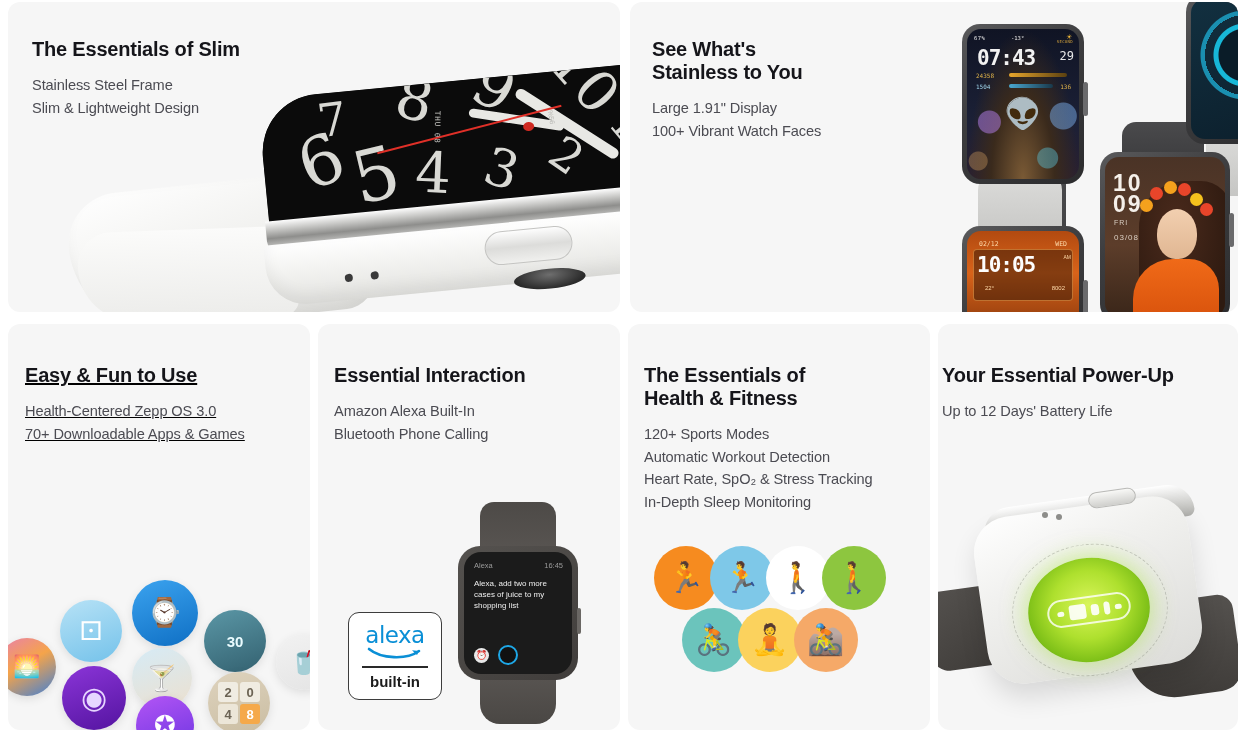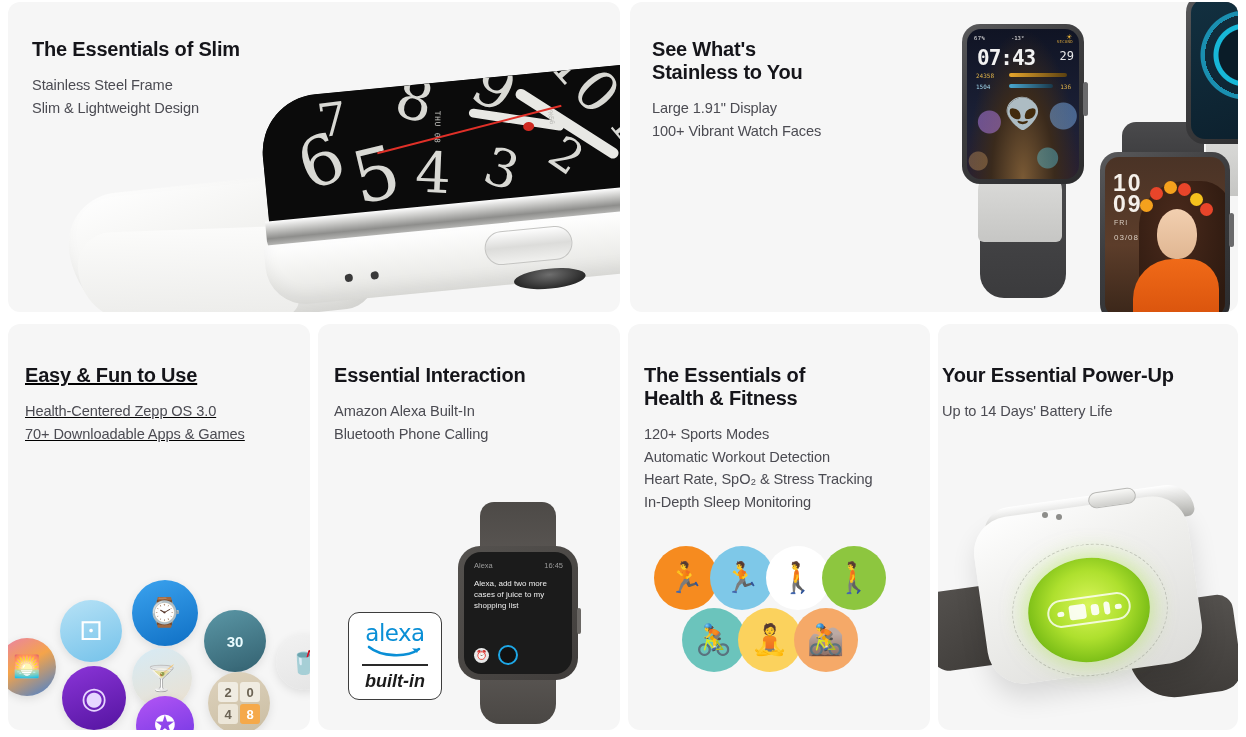--- a/index.html
+++ b/index.html
@@ -261,21 +261,21 @@
     z-index:5;
   }
   .alexa-word {
     font-size:23px; color:#0a8fd6; letter-spacing:-0.5px;
     font-family:"DejaVu Sans", sans-serif;
   }
   .alexa-smile {
     width:56px; height:13px; margin-top:-1px;
   }
   .alexa-rule { width:66px; height:1.6px; background:#2a2a2a; margin:6px 0 5px; }
-  .alexa-built { font-size:18px; font-weight:bold; color:#1c1c1c;font-style:italic; }
+  .alexa-built { font-size:15px; font-weight:bold; color:#1c1c1c; }
 
   .awatch { position:absolute; left:140px; top:178px; width:120px; height:222px; z-index:4; }
   .aw-strap-t {
     position:absolute; left:22px; top:0; width:76px; height:58px;
     background: linear-gradient(180deg,#4d4a47 0%,#5a5653 100%);
     border-radius: 14px 14px 6px 6px;
   }
   .aw-strap-b {
     position:absolute; left:22px; bottom:0; width:76px; height:56px;
     background: linear-gradient(180deg,#5a5653 0%,#4a4744 100%);
@@ -449,20 +449,36 @@
     <div class="strap-light" style="left:576px;top:130px;width:80px;height:64px;border-radius:6px 6px 18px 18px;z-index:2;"></div>
     <div class="wf" id="wf-teal">
       <div class="wf-case">
           <div class="wf-screen">
             <div class="teal-bg"></div>
           </div>
         </div>
     </div>
 
     <div class="strap-light" style="left:348px;top:170px;width:84px;height:70px;border-radius:18px 18px 6px 6px;z-index:2;"></div>
+    <div class="wf" id="wf-orange">
+      <div class="wf-case">
+          <div class="wf-screen">
+        <div class="orange-bg"></div>
+        <div class="orange-panel"></div>
+        <div style="position:absolute;left:12px;top:9px;font-size:6.5px;color:#ffd9a8;font-family:'DejaVu Sans Mono',monospace;">02/12</div>
+        <div style="position:absolute;right:12px;top:9px;font-size:6.5px;color:#ffd9a8;font-family:'DejaVu Sans Mono',monospace;">WED</div>
+        <div style="position:absolute;left:10px;top:22px;font-size:21px;font-weight:bold;color:#fdfdfd;letter-spacing:-1px;font-family:'DejaVu Sans Mono',monospace;">10:05</div>
+        <div style="position:absolute;right:8px;top:23px;font-size:5px;color:#ffd9a8;line-height:6.5px;text-align:right;">AM</div>
+        <div style="position:absolute;left:18px;top:54px;font-size:6px;color:#ffd9a8;">22°</div>
+        <div style="position:absolute;right:14px;top:54px;font-size:6px;color:#ffd9a8;">8002</div>
+
+      </div>
+        </div>
+      <div class="wf-crown"></div>
+    </div>
 
     <div class="strap-dark" style="left:492px;top:120px;width:82px;height:46px;border-radius:14px 14px 4px 4px;z-index:2;"></div>
     <div class="strap-dark" style="left:492px;top:300px;width:82px;height:52px;border-radius:4px 4px 18px 18px;z-index:2;"></div>
     <div class="wf" id="wf-lady">
       <div class="wf-case">
           <div class="wf-screen">
         <div class="lady-bg">
           <div class="lady-hair"></div>
           <div class="lady-face"></div>
           <div class="lady-body"></div>
@@ -617,17 +633,17 @@
           <i style="width:7px;height:5px;border-radius:3px;"></i>
           <i style="width:17px;height:15px;"></i>
           <i style="width:8px;height:11px;"></i>
           <i style="width:6px;height:13px;"></i>
           <i style="width:7px;height:5px;border-radius:3px;"></i>
         </div>
       </div>
     </div>
     <div class="card-text">
       <div class="card-title">Your Essential Power-Up</div>
-      <div class="card-body">Up to 14 Days' Battery Life</div>
+      <div class="card-body">Up to 12 Days' Battery Life</div>
     </div>
   </div>
 
 </div>
 
 </body></html>

